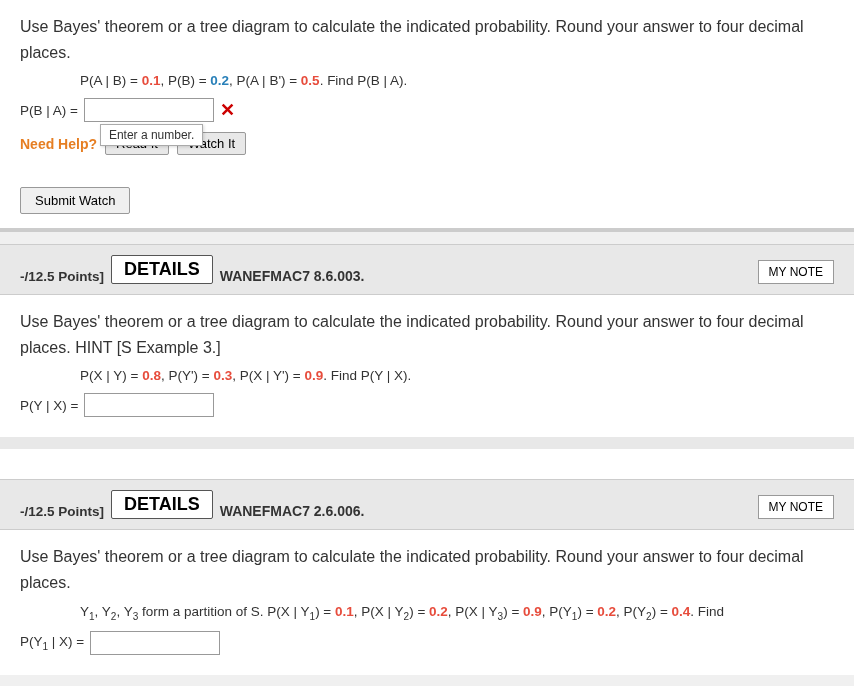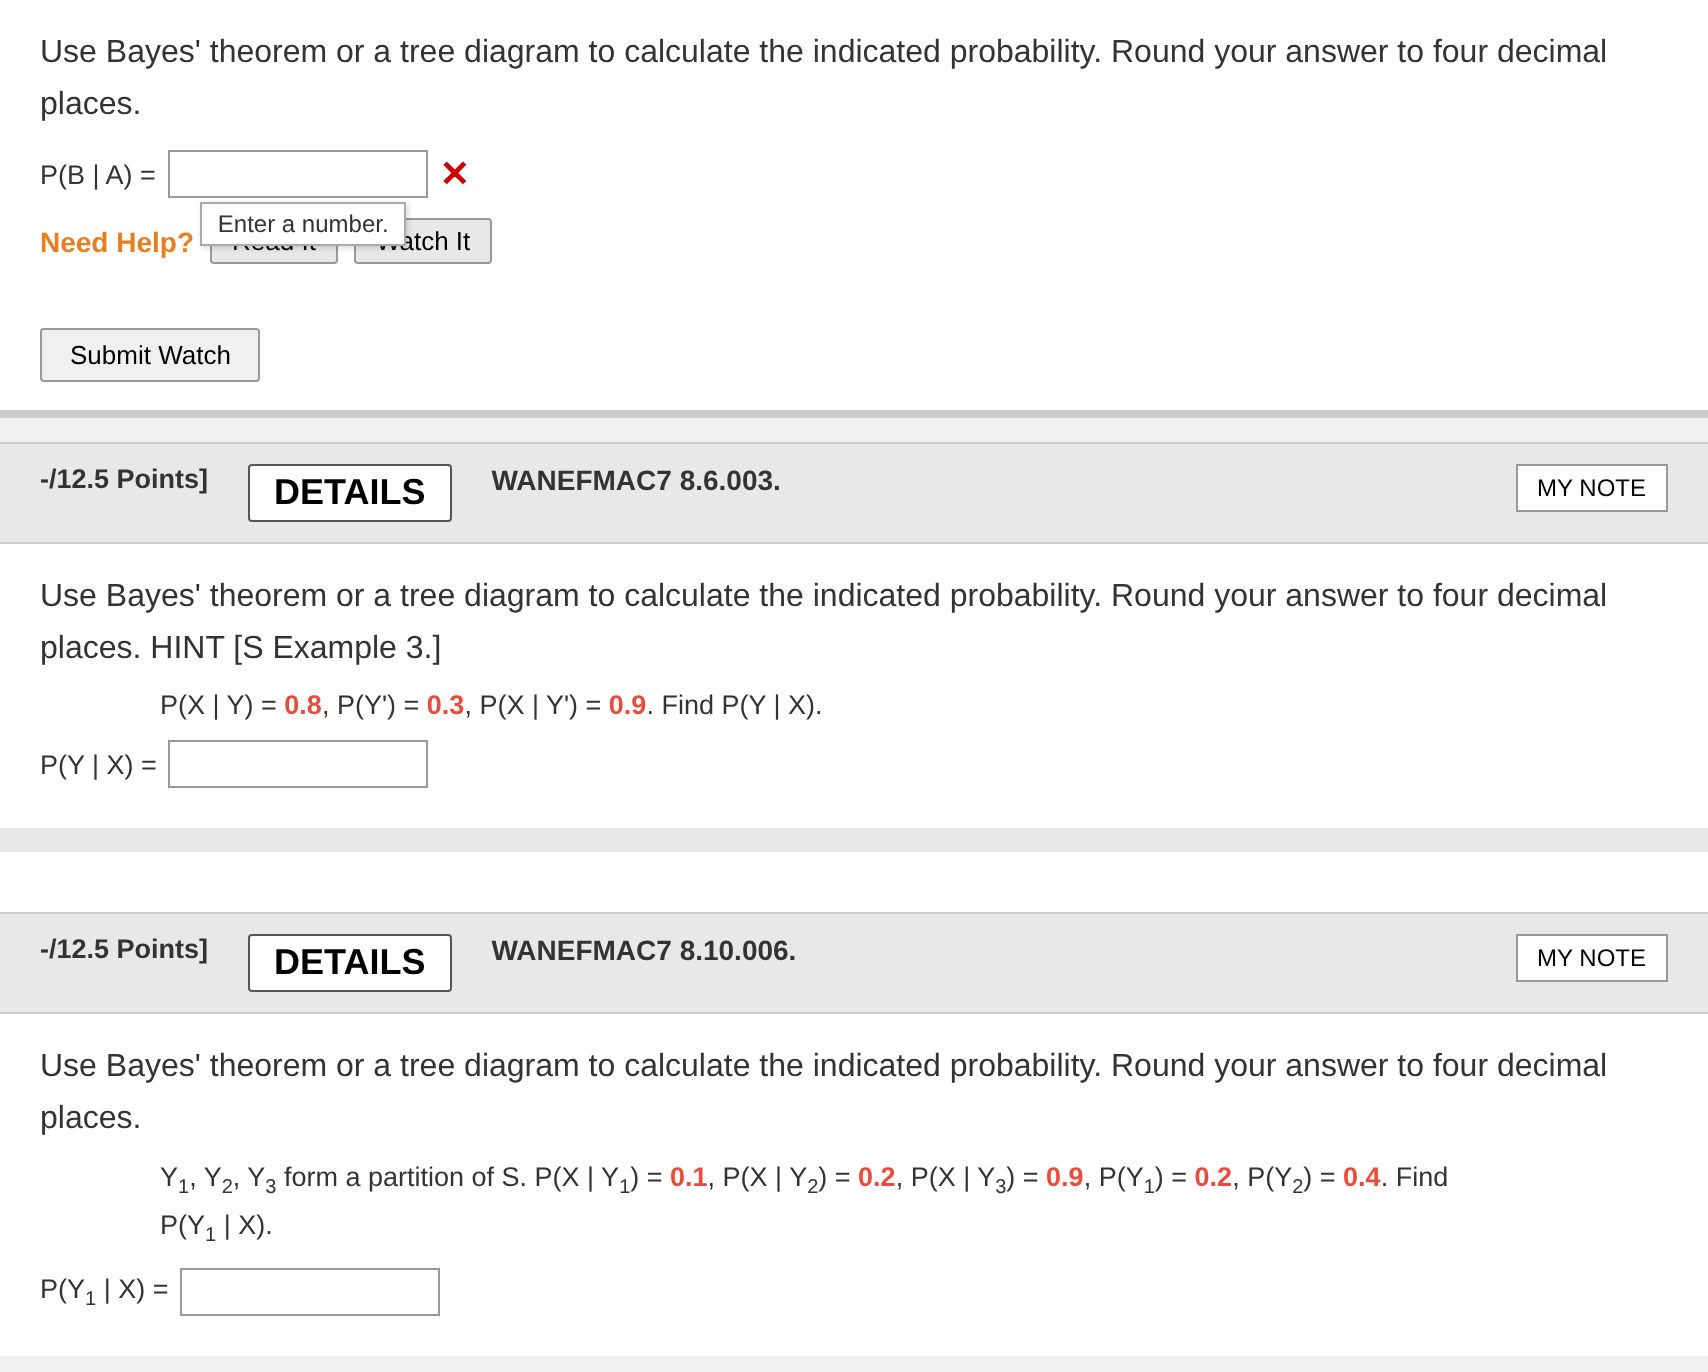--- a/index.html
+++ b/index.html
@@ -102,26 +102,26 @@
       border: 1px solid #999;
       background: #f0f0f0;
       padding: 5px 14px;
       font-size: 13px;
       cursor: pointer;
       border-radius: 2px;
     }
 
     .details-header {
       display: flex;
-      align-items: flex-start;
+      align-items: flex-end;
       background: #e8e8e8;
       padding: 10px 20px;
       border-bottom: 1px solid #ccc;
       border-top: 1px solid #ccc;
-      gap: 20px;
+      gap: 7px;
     }
 
     .points-label {
       font-size: 13.5px;
       font-weight: bold;
       color: #333;
     }
 
     .details-btn {
       border: 1px solid #555;
@@ -163,20 +163,23 @@
     sub {
       font-size: 10px;
     }
   </style>
 </head>
 <body>
 
 <div class="problem-block">
   <p class="problem-text">Use Bayes' theorem or a tree diagram to calculate the indicated probability. Round your answer to four decimal places.</p>
 
+  <div class="math-line">
+    <span>P(A | B) = </span><span class="highlight-red">0.1</span><span>, P(B) = </span><span class="highlight-blue">0.2</span><span>, P(A | B') = </span><span class="highlight-red">0.5</span><span>. Find P(B | A).</span>
+  </div>
 
   <div class="answer-row">
     <span class="answer-label">P(B | A) = </span>
     <div class="tooltip-container">
       <input type="text" class="answer-input has-error" style="">
       <div class="tooltip-box">Enter a number.</div>
     </div>
     <span class="error-x">✕</span>
   </div>
 
@@ -210,31 +213,28 @@
     <input type="text" class="answer-input" style="">
   </div>
 </div>
 
 <div class="section-divider"></div>
 <div style="height:30px; background:#fff;"></div>
 
 <div class="details-header">
   <span class="points-label">-/12.5 Points]</span>
   <button class="details-btn">DETAILS</button>
-  <span class="problem-id">WANEFMAC7 8.10.006.</span>
+  <span class="problem-id">WANEFMAC7 2.6.006.</span>
   <button class="my-notes-btn">MY NOTE</button>
 </div>
 
 <div class="problem-block">
   <p class="problem-text">Use Bayes' theorem or a tree diagram to calculate the indicated probability. Round your answer to four decimal places.</p>
 
   <div class="math-line">
     <span>Y<sub>1</sub>, Y<sub>2</sub>, Y<sub>3</sub> form a partition of S. P(X | Y<sub>1</sub>) = </span><span class="highlight-red">0.1</span><span>, P(X | Y<sub>2</sub>) = </span><span class="highlight-red">0.2</span><span>, P(X | Y<sub>3</sub>) = </span><span class="highlight-red">0.9</span><span>, P(Y<sub>1</sub>) = </span><span class="highlight-red">0.2</span><span>, P(Y<sub>2</sub>) = </span><span class="highlight-red">0.4</span><span>. Find</span>
-  </div>
-  <div class="math-line" style="margin-left: 60px; margin-top: 2px;">
-    <span>P(Y<sub>1</sub> | X).</span>
   </div>
 
   <div class="answer-row">
     <span class="answer-label">P(Y<sub>1</sub> | X) = </span>
     <input type="text" class="answer-input" style="">
   </div>
 </div>
 
 </body></html>

